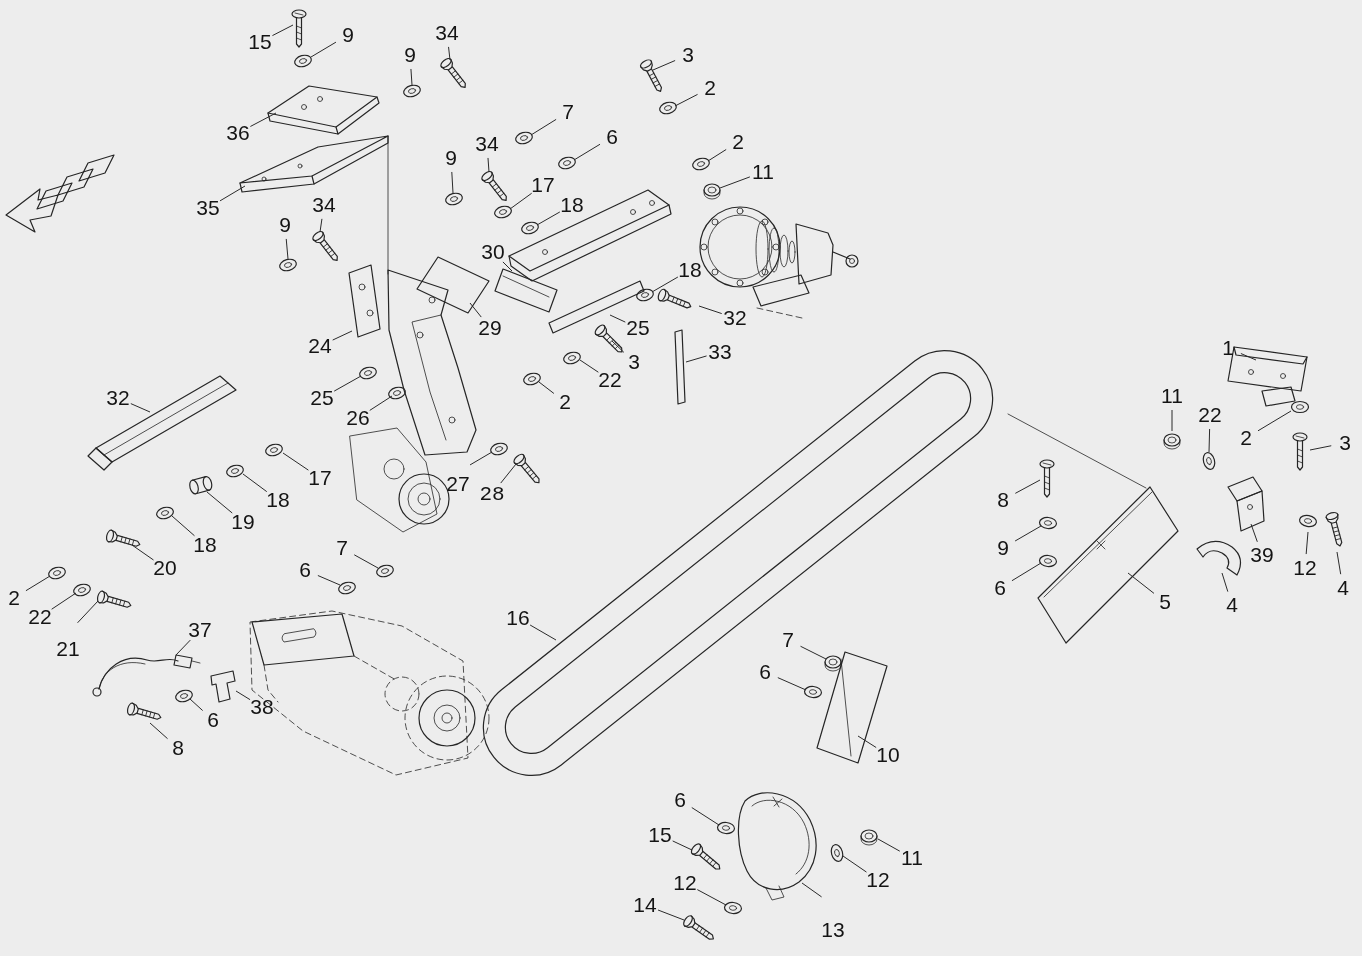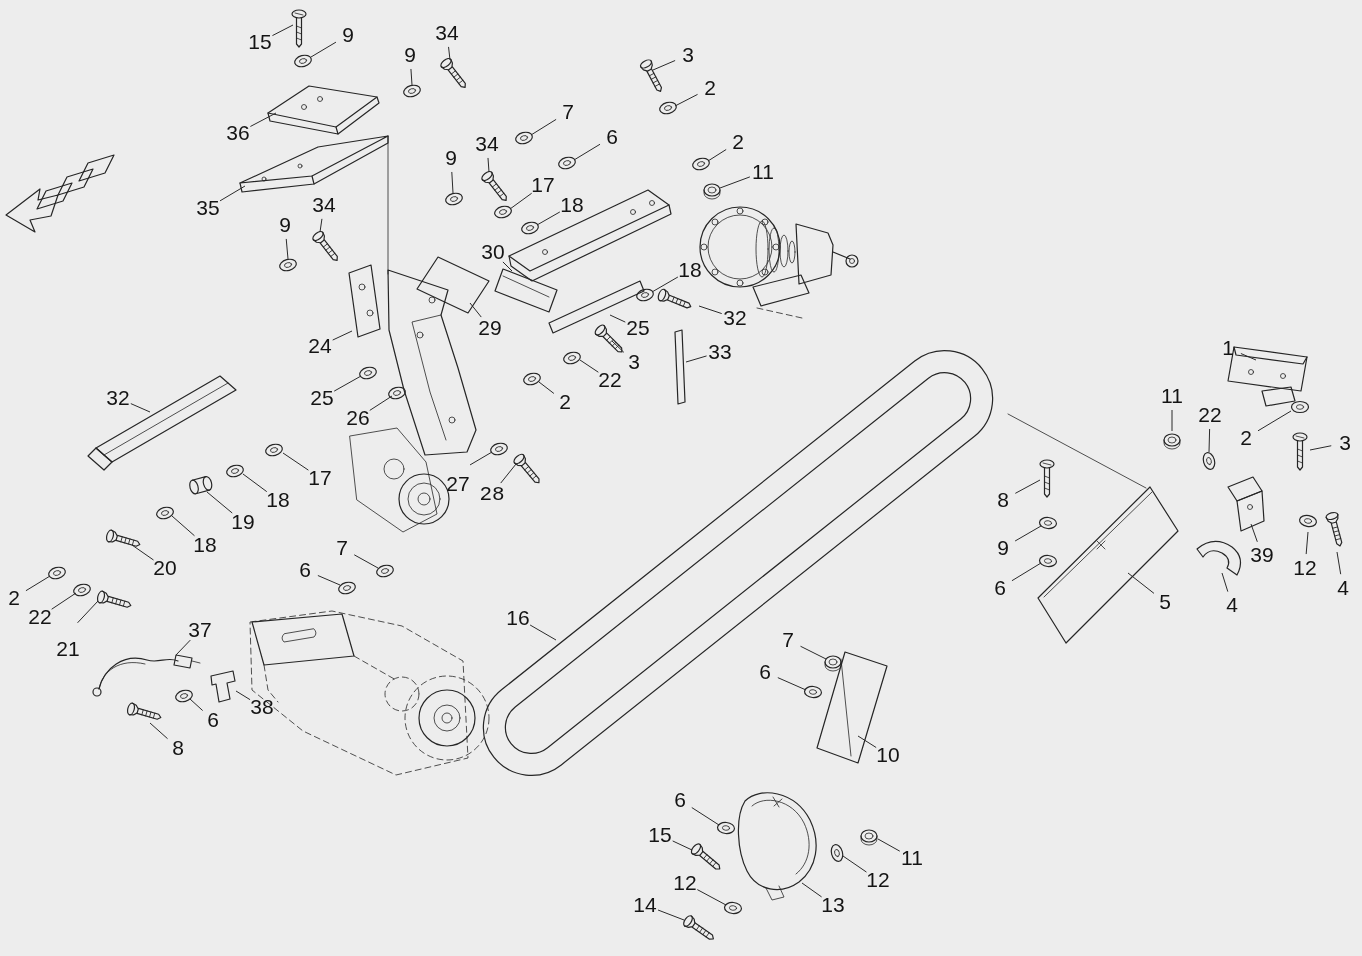--- a/index.html
+++ b/index.html
@@ -414,15 +414,15 @@
       <span class="callout" style="left: 1232px; top: 605px;">4</span>
       <span class="callout" style="left: 788px; top: 640px;">7</span>
       <span class="callout" style="left: 765px; top: 672px;">6</span>
       <span class="callout" style="left: 888px; top: 755px;">10</span>
       <span class="callout" style="left: 680px; top: 800px;">6</span>
       <span class="callout" style="left: 660px; top: 835px;">15</span>
       <span class="callout" style="left: 912px; top: 858px;">11</span>
       <span class="callout" style="left: 878px; top: 880px;">12</span>
       <span class="callout" style="left: 685px; top: 883px;">12</span>
       <span class="callout" style="left: 645px; top: 905px;">14</span>
-      <span class="callout" style="left: 833px; top: 905px; text-align: right;">13</span>
+      <span class="callout" style="left: 833px; top: 930px; text-align: right;">13</span>
     </div>
 </div>
 
 </body></html>

